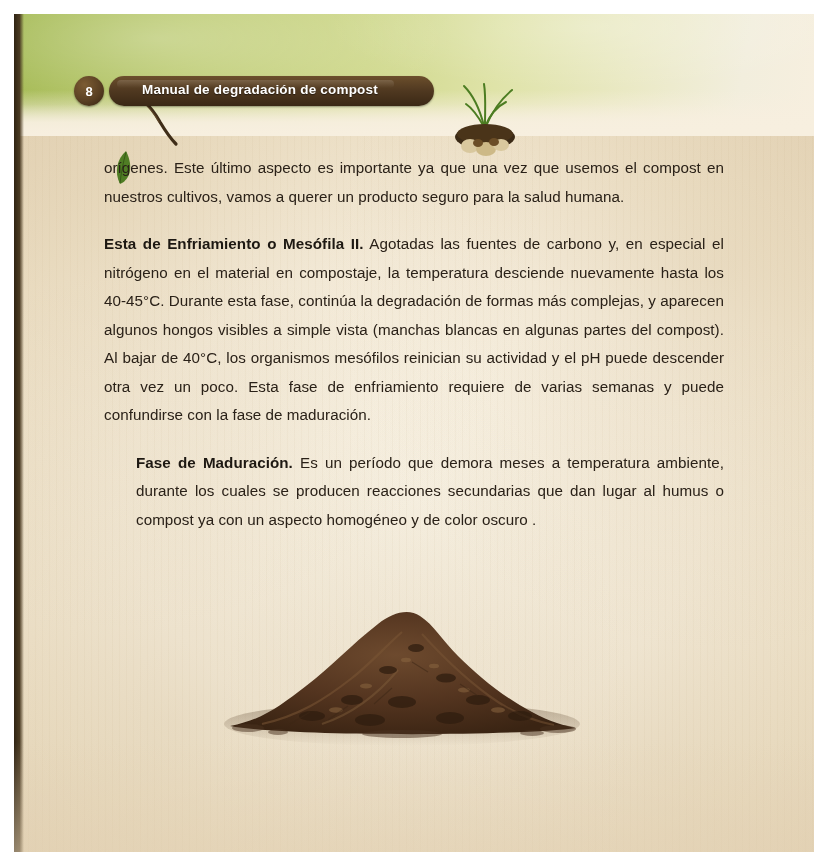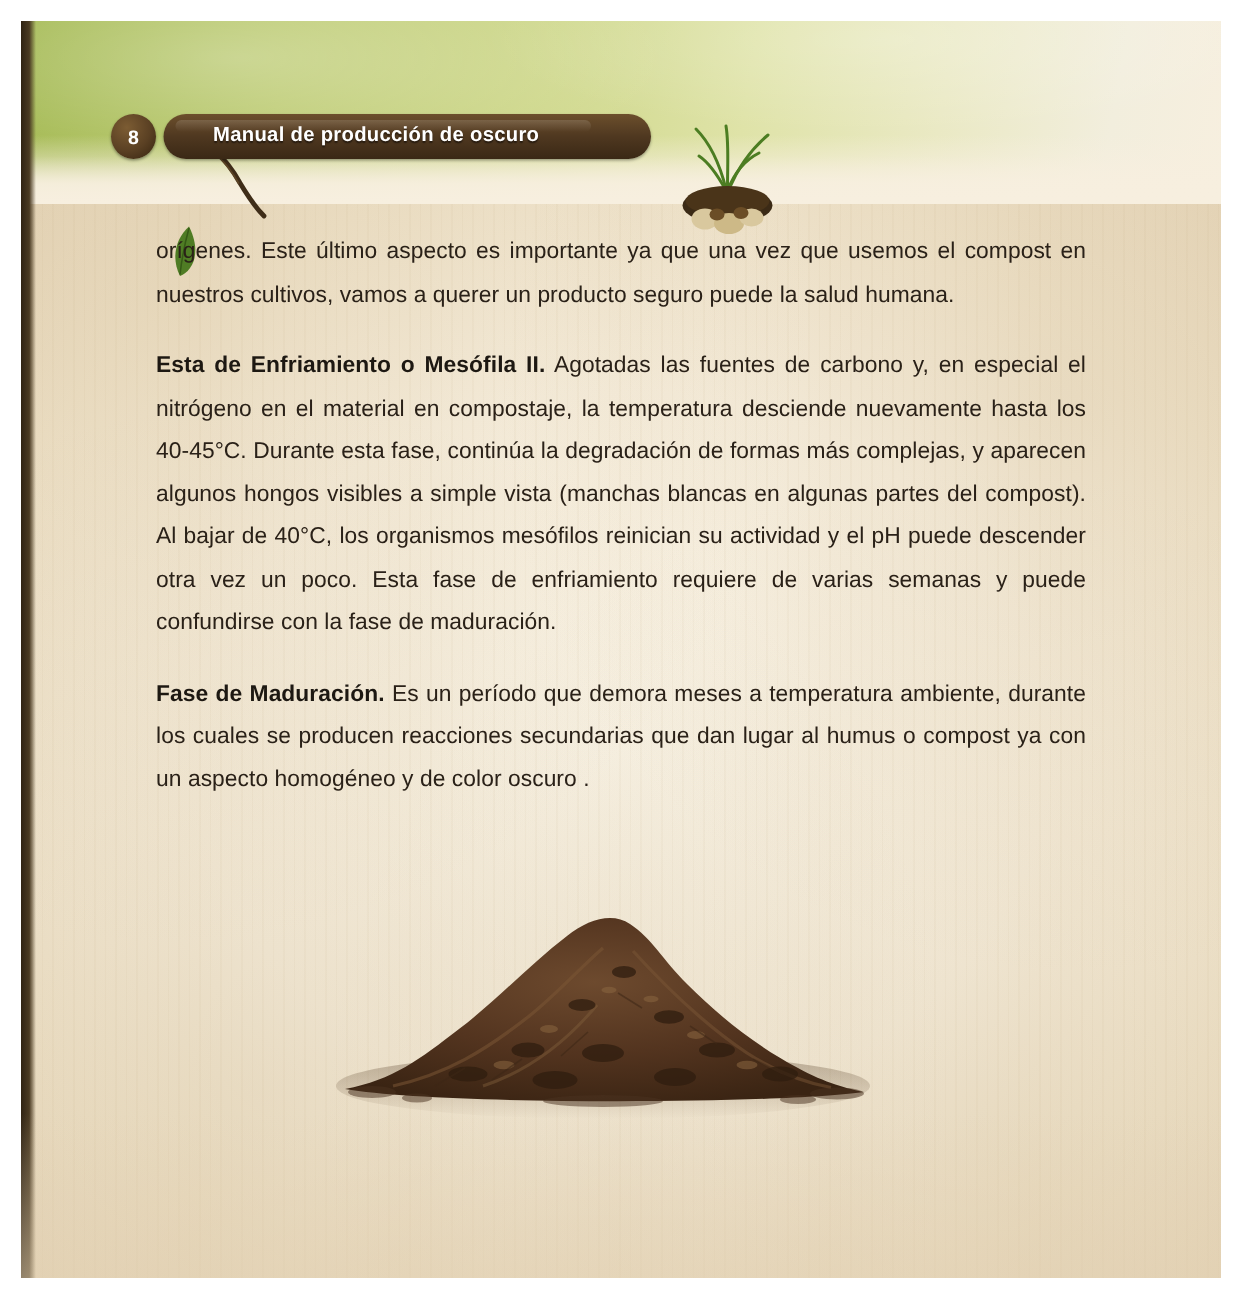--- a/index.html
+++ b/index.html
@@ -192,21 +192,21 @@
   }
   .para {
     margin: 0 0 19px 0;
     font-size: 15.2px;
     line-height: 28.5px;
     color: #2a2118;
     text-align: justify;
     text-justify: inter-word;
     letter-spacing: 0.05px;
   }
-  .para:last-child { margin-bottom: 0; }
+  .para:last-child { margin-bottom: 0; margin-left: 32px; }
   .lead {
     font-weight: bold;
     color: #1d1812;
   }
 
   
   .compost {
     position: absolute;
     left: 188px;
     top: 560px;
@@ -259,27 +259,27 @@
         <ellipse cx="45" cy="54" rx="28" ry="10" fill="#4a3419"></ellipse>
         <ellipse cx="30" cy="66" rx="9" ry="7" fill="#d9c89e"></ellipse>
         <ellipse cx="46" cy="69" rx="10" ry="7" fill="#cdb987"></ellipse>
         <ellipse cx="61" cy="65" rx="8" ry="6" fill="#d9c89e"></ellipse>
         <ellipse cx="38" cy="63" rx="5" ry="4" fill="#6b4d26"></ellipse>
         <ellipse cx="54" cy="62" rx="5" ry="4" fill="#6b4d26"></ellipse>
       </svg>
     </div>
 
     <div class="ribbon"></div>
-    <div class="ribbon-title">Manual de producción de oscuro</div>
+    <div class="ribbon-title">Manual de degradación de compost</div>
 
     <div class="page-badge">8</div>
 
     <div class="content">
       <p class="para">
-        <span class="lead"></span><span>orígenes. Este último aspecto es importante ya que una vez que usemos el compost en nuestros cultivos, vamos a querer un producto seguro puede la salud humana.</span>
+        <span class="lead"></span><span>orígenes. Este último aspecto es importante ya que una vez que usemos el compost en nuestros cultivos, vamos a querer un producto seguro para la salud humana.</span>
       </p>
       <p class="para">
         <span class="lead">Esta de Enfriamiento o Mesófila II.</span>
         <span>Agotadas las fuentes de carbono y, en especial el nitrógeno en el material en compostaje, la temperatura desciende nuevamente hasta los 40-45°C. Durante esta fase, continúa la degradación de formas más complejas, y aparecen algunos hongos visibles a simple vista (manchas blancas en algunas partes del compost). Al bajar de 40°C, los organismos mesófilos reinician su actividad y el pH puede descender otra vez un poco. Esta fase de enfriamiento requiere de varias semanas y puede confundirse con la fase de maduración.</span>
       </p>
       <p class="para">
         <span class="lead">Fase de Maduración.</span>
         <span>Es un período que demora meses a temperatura ambiente, durante los cuales se producen reacciones secundarias que dan lugar al humus o compost ya con un aspecto homogéneo y de color oscuro .</span>
       </p>
     </div>

